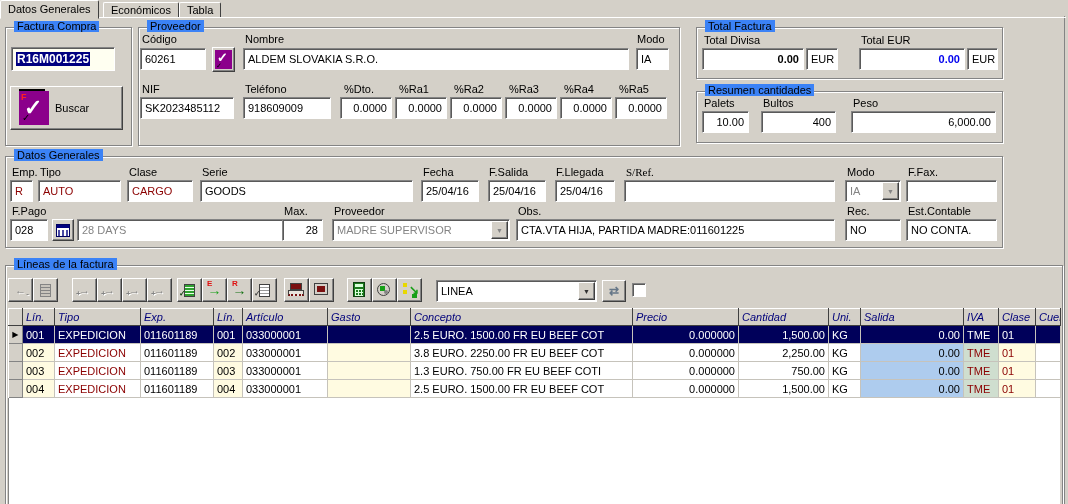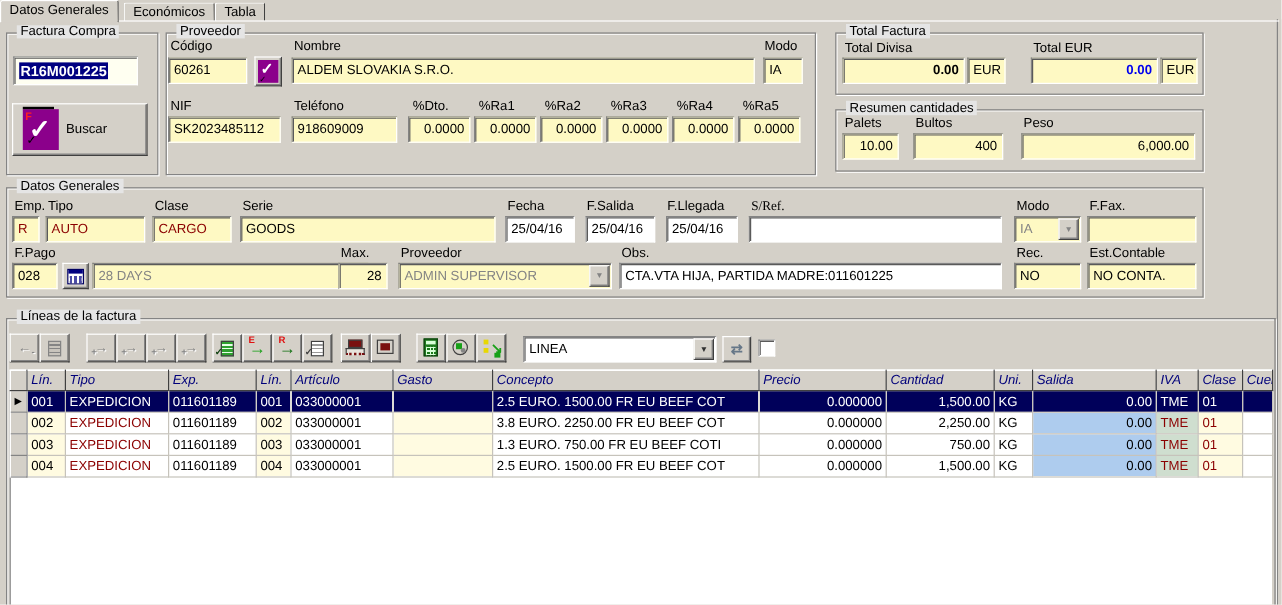--- a/index.html
+++ b/index.html
@@ -5,38 +5,38 @@
   * { margin:0; padding:0; box-sizing:border-box; }
   html,body { background:#fff; }
   #screen {
     position:relative; width:1068px; height:504px;
     background:#d4d0c8; overflow:hidden;
     font-family:"Liberation Sans", sans-serif; font-size:11px; color:#000;
   }
   .lbl { position:absolute; white-space:nowrap; color:#000; }
   
   .sunken {
-    position:absolute; background:#fef9c3;
+    position:absolute; background:#ffffff;
     border:1px solid; border-color:#848484 #ffffff #ffffff #848484;
     box-shadow: inset 1px 1px 0 #5a5a5a;
     display:flex; align-items:center; padding:0 4px; overflow:hidden; white-space:nowrap;
   }
   .sunken.white { background:#ffffff; }
   .sunken.cream { background:#fffff1; }
   .raised {
     position:absolute; background:#d4d0c8;
     border:1px solid; border-color:#ffffff #404040 #404040 #ffffff;
     box-shadow: inset -1px -1px 0 #848484;
   }
   .groupbox {
     position:absolute; border:1px solid #848484;
     box-shadow: inset 1px 1px 0 #ffffff, 1px 1px 0 #ffffff;
   }
   .groupbox > .gtitle {
-    position:absolute; top:-8px; left:8px; background:#e5e5e5; padding:0 3px; white-space:nowrap;
+    position:absolute; top:-8px; left:8px; background:#3b82f6; padding:0 3px; white-space:nowrap;
   }
   .right { justify-content:flex-end; }
   .bold { font-weight:bold; }
   .darkred { color:#8b0000; }
   .graytxt { color:#848484; }
   .bluetxt { color:#0000ee; }
   
   .tab {
     position:absolute; top:2px; height:16px; background:#d4d0c8;
     border:1px solid; border-color:#ffffff #404040 #d4d0c8 #ffffff;
@@ -262,21 +262,21 @@
   <div class="sunken combo disabled" style="left:77px; top:219px; width:230px; height:22px;">
     <span class="graytxt">28 DAYS</span>
     <span class="arrowbtn">▼</span>
   </div>
   <span class="lbl" style="left:284px; top:205px;">Max.</span>
   <div class="sunken right" style="left:282px; top:219px; width:41px; height:22px;">
     <span>28</span>
   </div>
   <span class="lbl" style="left:334px; top:205px;">Proveedor</span>
   <div class="sunken combo disabled" style="left:332px; top:219px; width:178px; height:22px;">
-    <span class="graytxt">ADMIN SUPERVISOR</span>
+    <span class="graytxt">MADRE SUPERVISOR</span>
     <span class="arrowbtn">▼</span>
   </div>
   <span class="lbl" style="left:518px; top:205px;">Obs.</span>
   <div class="sunken white" style="left:516px; top:219px; width:319px; height:22px;">
     <span>CTA.VTA HIJA, PARTIDA MADRE:011601225</span>
   </div>
   <span class="lbl" style="left:847px; top:205px;">Rec.</span>
   <div class="sunken" style="left:845px; top:219px; width:56px; height:22px;">
     <span>NO</span>
   </div>

